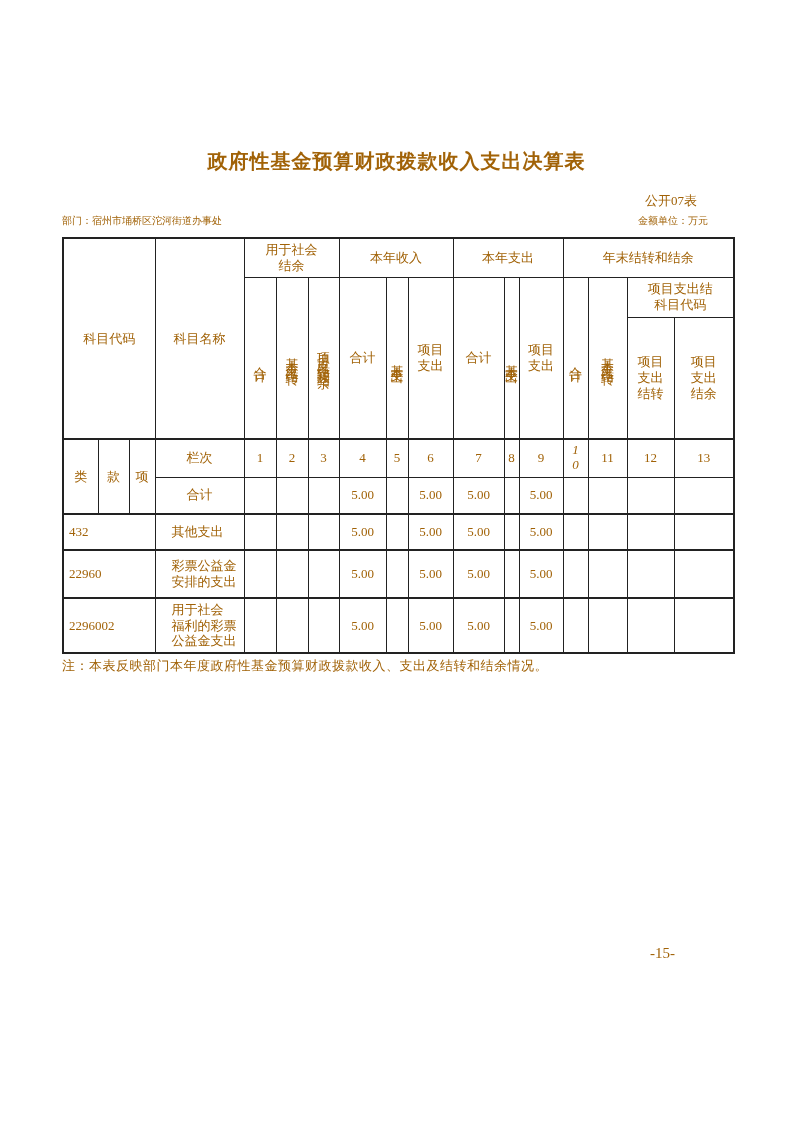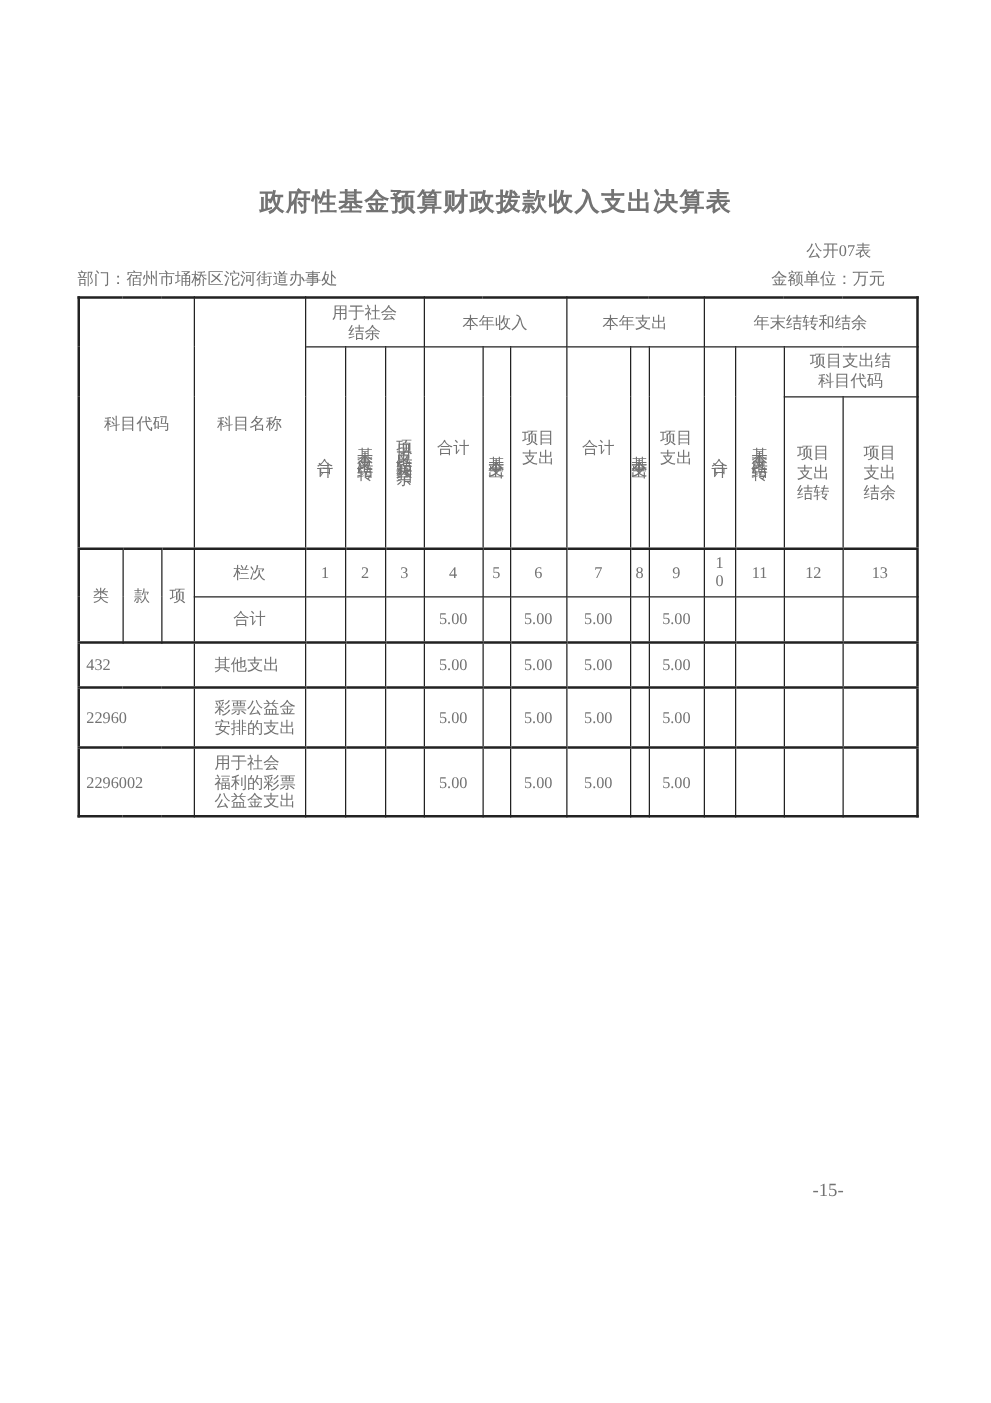--- a/index.html
+++ b/index.html
@@ -1,31 +1,31 @@
 <!DOCTYPE html>
 <html><head>
 <meta charset="utf-8">
 <style>
   html,body{margin:0;padding:0;background:#888;}
   .page{
     position:relative;width:793px;height:1122px;background:#ffffff;
-    margin:0 auto;overflow:hidden;color:#737373;
+    margin:0 auto;overflow:hidden;color:#a16207;
     font-family:"Liberation Serif","DejaVu Serif",serif;
   }
   .doc-title{
     position:absolute;top:148px;left:0;width:100%;
     text-align:center;font-size:20px;font-weight:bold;letter-spacing:1px;
     font-family:"Liberation Sans","DejaVu Sans",sans-serif;
   }
   .form-label{
     position:absolute;top:192px;right:96px;font-size:13px;margin-left:45px;
   }
   .meta-row{
     position:absolute;top:214px;left:62px;right:85px;
-    display:flex;justify-content:space-between;font-size:13px;
+    display:flex;justify-content:space-between;font-size:10px;
   }
   .budget-table{
     position:absolute;top:237px;left:62px;
     border-collapse:collapse;table-layout:fixed;width:671px;
     font-size:13px;
   }
   .budget-table td{
     border:1px solid #222;padding:0;text-align:center;vertical-align:middle;
     line-height:1.2;overflow:hidden;
   }
@@ -40,21 +40,21 @@
   .r-d2{height:48px;}
   .r-d3{height:55px;}
   .pre{white-space:pre-line;}
   .vtext{
     writing-mode:vertical-rl;text-orientation:upright;
     letter-spacing:3px;line-height:1;display:inline-block;
   }
   .vtight .vtext{letter-spacing:2px;}
   td.codecell{text-align:left;padding-left:5px;}
   td.namecell{text-align:left;padding-left:16px;}
-  td.brk{word-break:break-all;padding:0 7px;line-height:1.15;}
+  td.brk{word-break:break-all;padding:0 7px;line-height:1.15;font-style:italic;}
   .note-line{
     position:absolute;top:657px;left:62px;font-size:13px;letter-spacing:0.5px;
   }
   .page-number{
     position:absolute;top:945px;left:650px;font-size:15px;
   }
 </style>
 </head>
 <body>
 
@@ -217,16 +217,17 @@
         <td></td>
         <td>5.00</td>
         <td></td>
         <td></td>
         <td></td>
         <td></td>
       </tr>
     </tbody>
   </table>
 
+  <div class="note-line">注：本表反映部门本年度政府性基金预算财政拨款收入、支出及结转和结余情况。</div>
 
   <div class="page-number">-15-</div>
 
 </div>
 
 </body></html>

